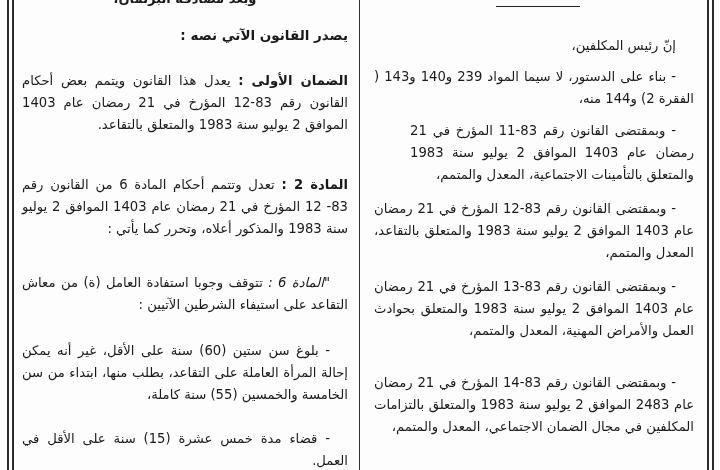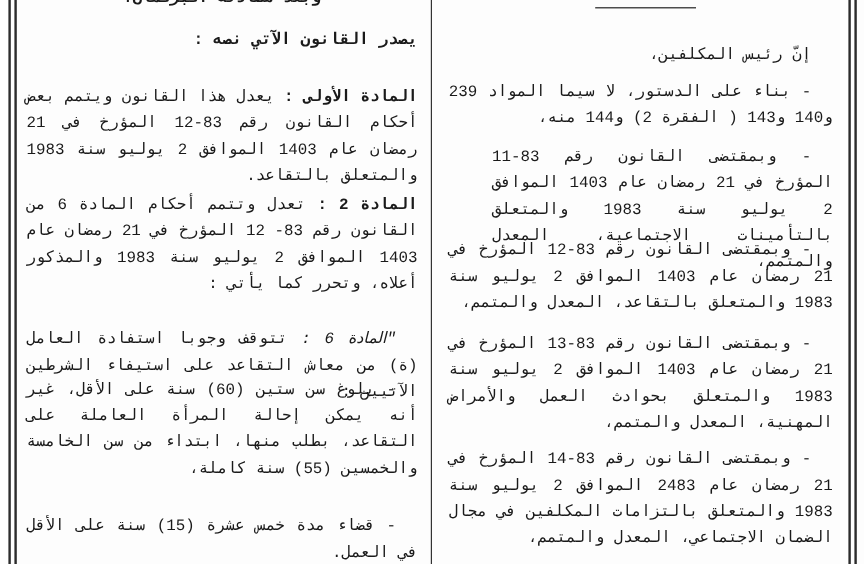--- a/index.html
+++ b/index.html
@@ -12,21 +12,20 @@
       height: 470px;
       overflow: hidden;
       position: relative;
       font-family: "DejaVu Sans", "Liberation Sans", sans-serif;
       color: #1a1a1a;
     }
     .page {
       position: absolute;
       inset: 0;
       background: #fdfdfd;
-      font-family: Liberation Mono, monospace;
     }
     
     .border-left {
       position: absolute;
       left: 7px; top: 0; bottom: 0;
       width: 3px;
       border-left: 2px solid #2b2b2b;
       border-right: 2px solid #2b2b2b;
     }
     .border-right {
@@ -109,40 +108,40 @@
   <div class="divider"></div>
   <div class="top-rule"></div>
 
   <div class="column col-left">
     <p class="clipped-top">وبعد مصادقة البرلمان،</p>
 
     <p class="heading">يصدر القانون الآتي نصه :</p>
 
     <div class="article" style="top:70px;">
       <p>
-        <span class="art-label">المادة الأولى :</span>
+        <span class="art-label">الضمان الأولى :</span>
         <span>يعدل هذا القانون ويتمم بعض أحكام القانون رقم 83-12 المؤرخ في 21 رمضان عام 1403 الموافق 2 يوليو سنة 1983 والمتعلق بالتقاعد.</span>
       </p>
     </div>
 
-    <div class="article" style="top:160px;">
+    <div class="article" style="top:174px;">
       <p>
         <span class="art-label">المادة 2 :</span>
         <span>تعدل وتتمم أحكام المادة 6 من القانون رقم 83- 12 المؤرخ في 21 رمضان عام 1403 الموافق 2 يوليو سنة 1983 والمذكور أعلاه، وتحرر كما يأتي :</span>
       </p>
     </div>
 
     <div class="article" style="top:272px;">
       <p class="hang">
         <span class="art-label italic">"المادة 6 :</span>
         <span>تتوقف وجوبا استفادة العامل (ة) من معاش التقاعد على استيفاء الشرطين الآتيين :</span>
       </p>
     </div>
 
-    <div class="article" style="top:314px;">
+    <div class="article" style="top:340px;">
       <p class="hang">- بلوغ سن ستين (60) سنة على الأقل، غير أنه يمكن إحالة المرأة العاملة على التقاعد، بطلب منها، ابتداء من سن الخامسة والخمسين (55) سنة كاملة،</p>
     </div>
 
     <div class="article" style="top:428px;">
       <p class="hang">- قضاء مدة خمس عشرة (15) سنة على الأقل في العمل.</p>
     </div>
   </div>
 
   <div class="column col-right">
     <div class="article" style="top:35px;">

